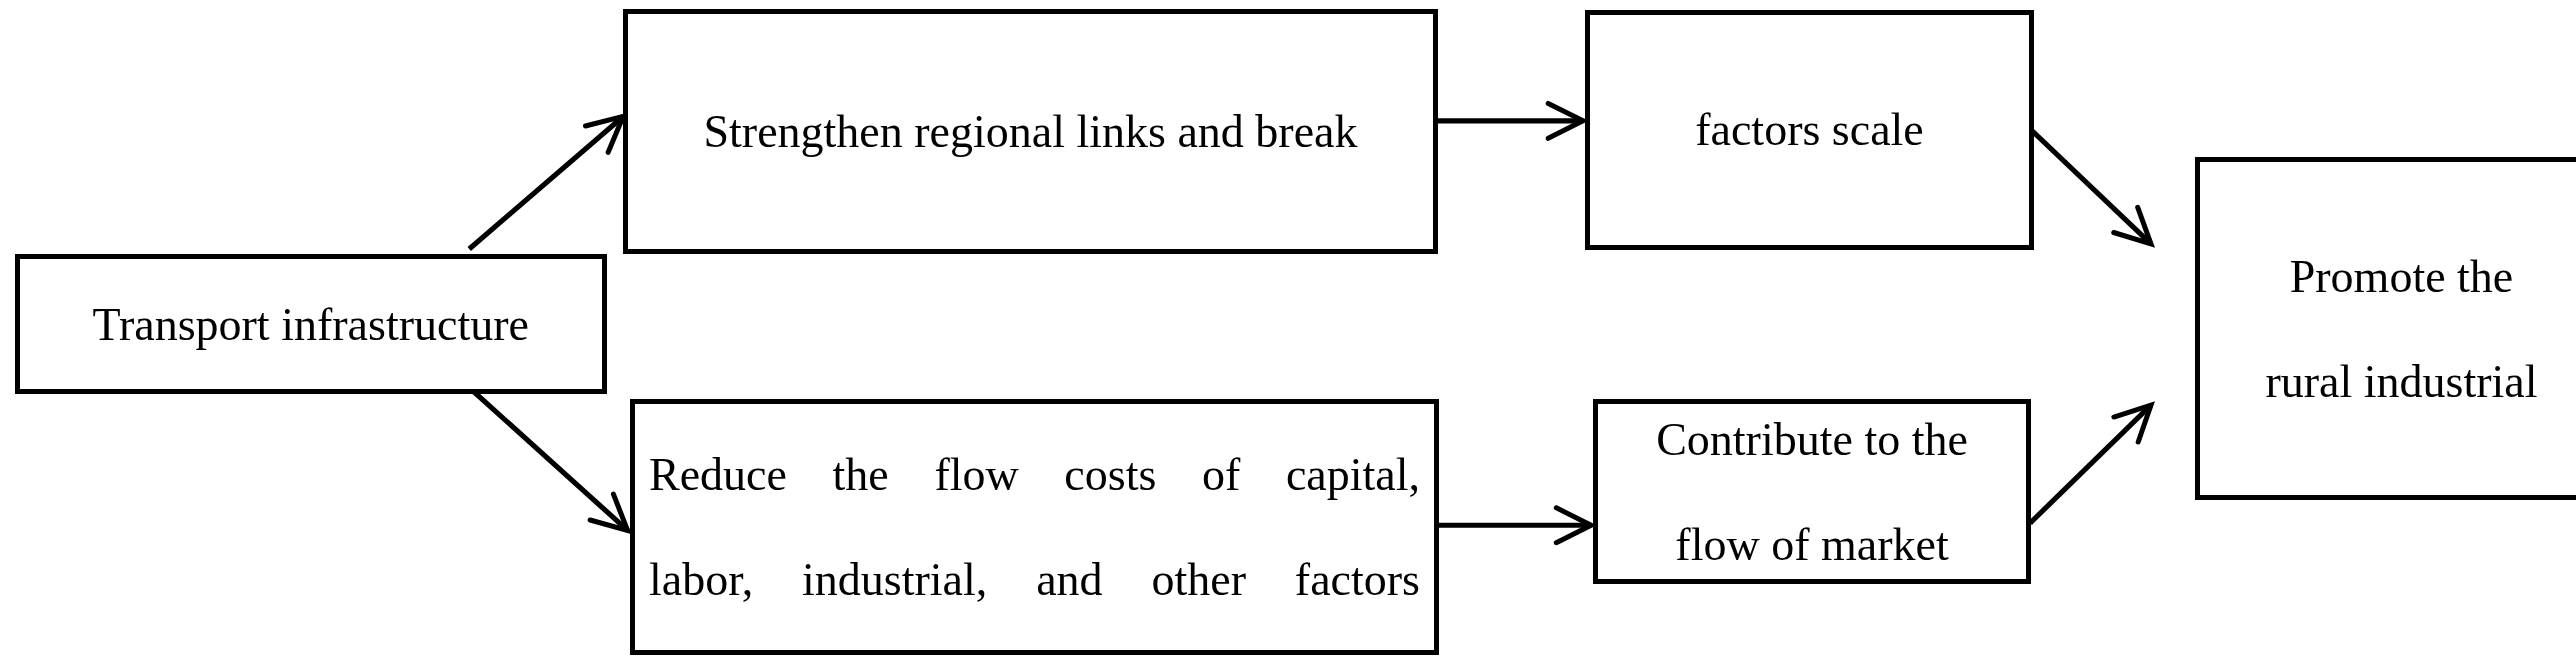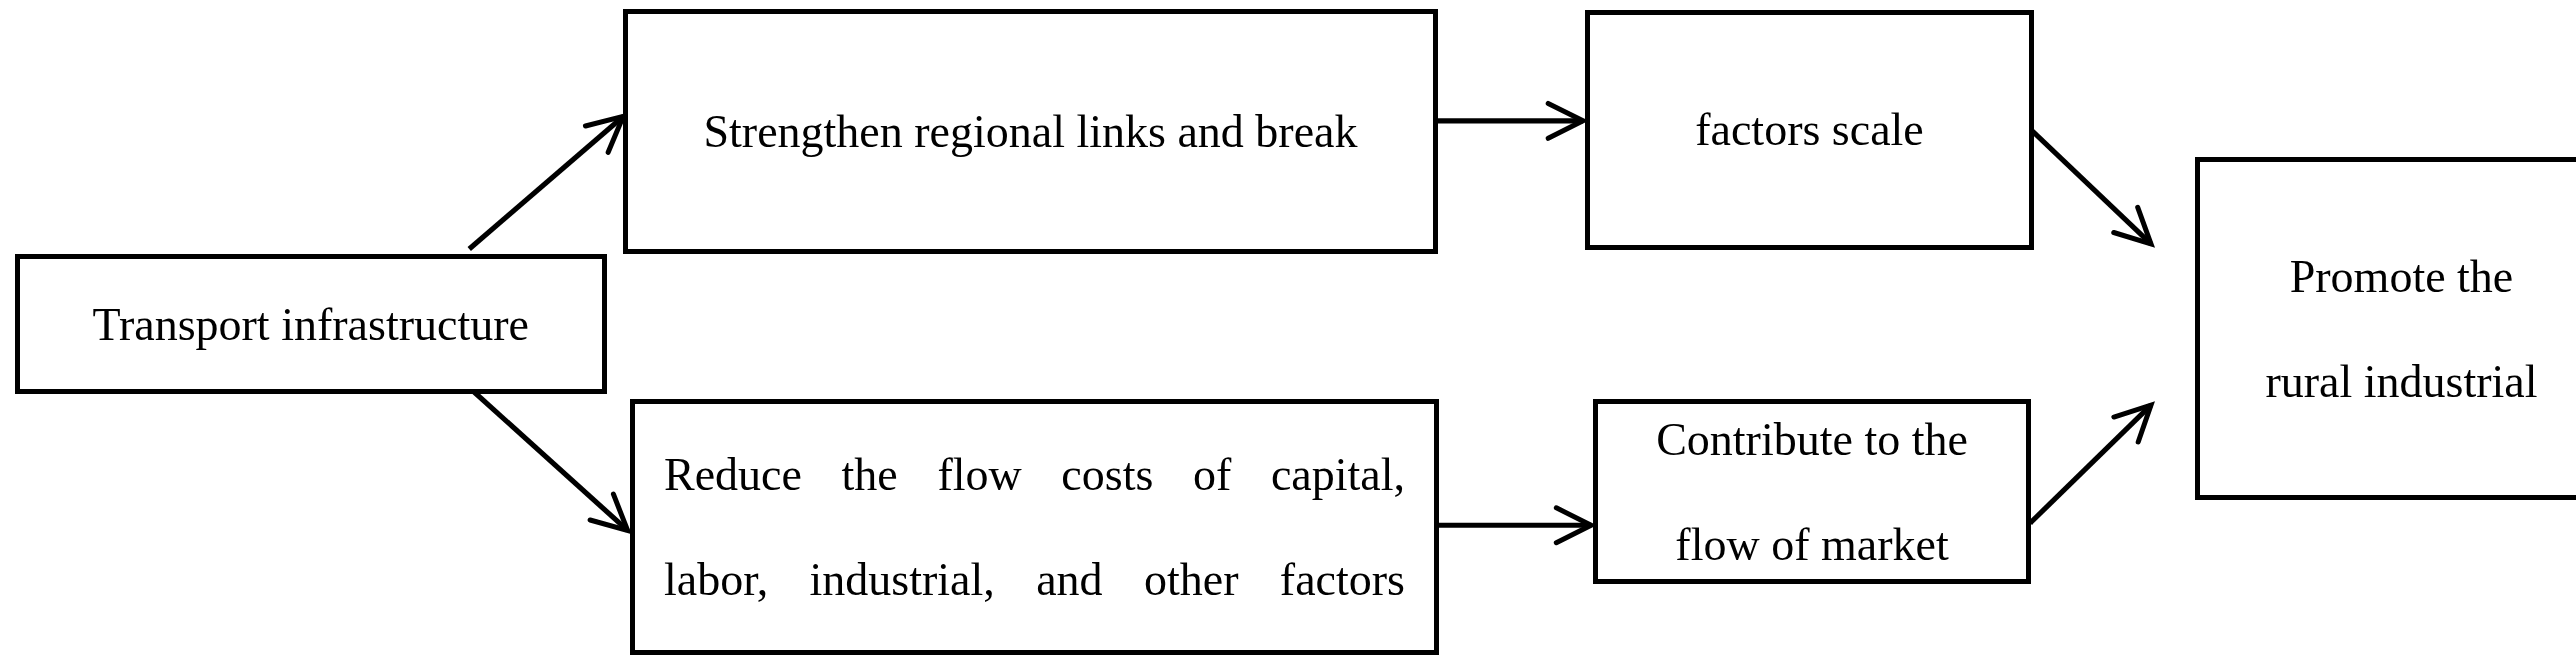--- a/index.html
+++ b/index.html
@@ -28,21 +28,21 @@
     justify-content: center;
     font-size: 46px;
     line-height: 105px;
     text-align: center;
     white-space: nowrap;
   }
   .box--transport  { left: 14.7px;   top: 234px; width: 592px;  height: 140px; margin-top: 20px; }
   .box--strengthen { left: 623px;  top: 8.8px;  width: 815px; height: 245px; }
   .box--expand     { left: 1585px; top: 9.6px;  width: 449px;  height: 240px; }
   .box--reduce     { left: 630px;  top: 399px; width: 809px; height: 256px;
-                     align-items: stretch; text-align: justify; padding: 0 29px; }
+                     align-items: stretch; text-align: justify; padding: 0 14px; }
   .box--reduce .line { text-align: justify; text-align-last: justify; white-space: normal; }
   .box--contribute { left: 1593px; top: 399px; width: 438px;  height: 185px; }
   .box--promote    { left: 2153px; top: 157px; width: 413px;  height: 343px; margin-left: 42px; }
   .line { display: block; font-family: Liberation Serif, serif; }
 </style>
 </head>
 <body>
 
 <div id="canvas">
 

